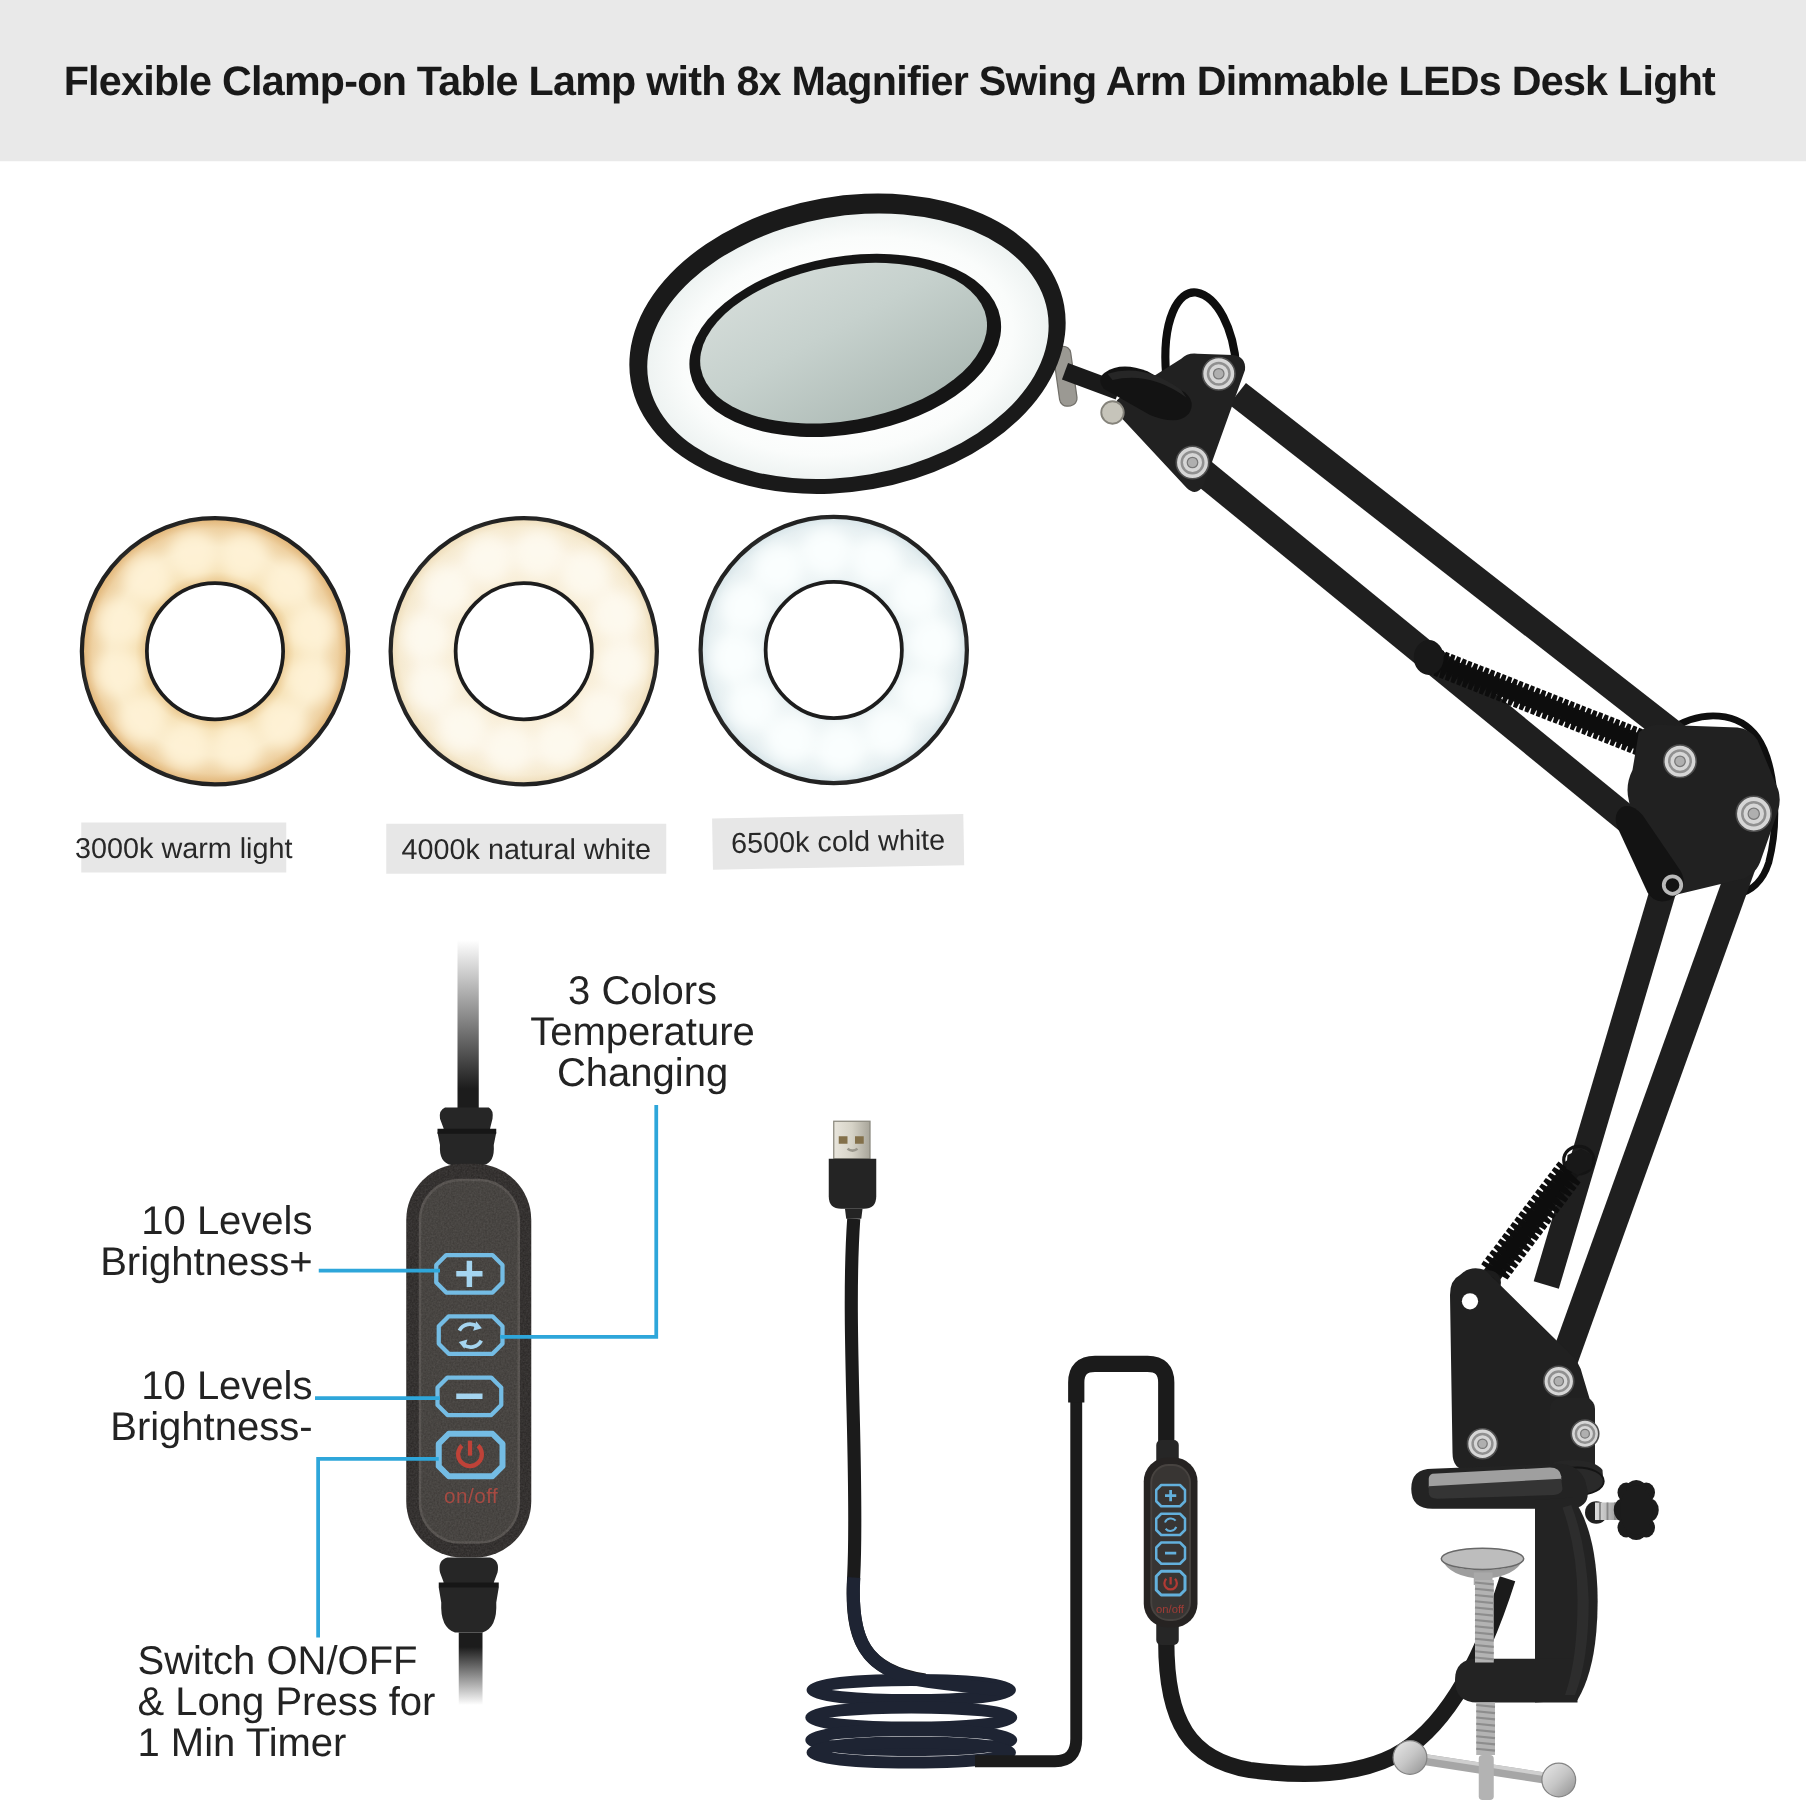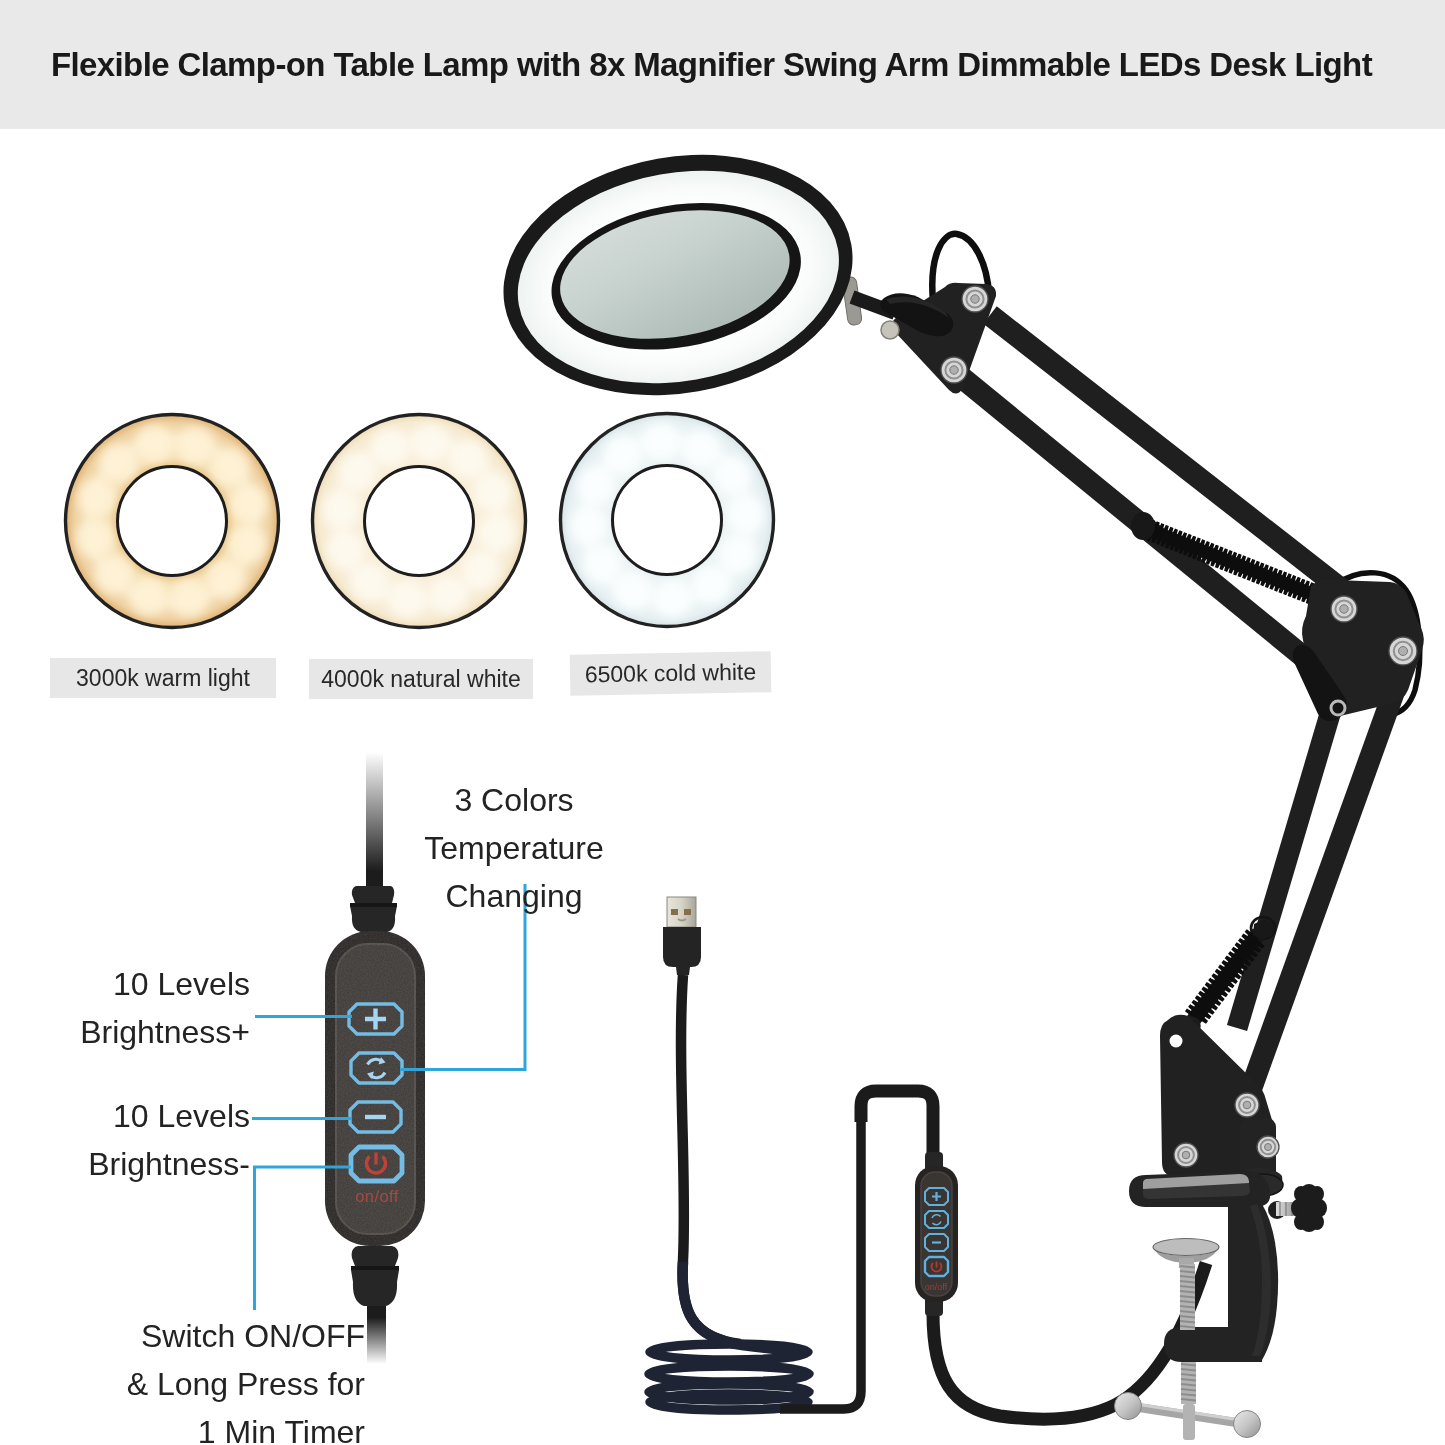--- a/index.html
+++ b/index.html
@@ -2,21 +2,21 @@
 <html><head><meta charset="utf-8">
 <style>
 html,body{margin:0;padding:0;background:#fff;width:1445px;height:1445px;overflow:hidden}
 *{box-sizing:border-box}
 body{font-family:"Liberation Sans",sans-serif;position:relative}
 .hdr{position:absolute;left:0;top:0;width:1445px;height:129px;background:#e9e9e9;
  display:flex;align-items:center;justify-content:center}
 .hdr div{font-size:33px;font-weight:bold;color:#191919;letter-spacing:-0.6px;transform:translateX(-11px)}
 .art{position:absolute;left:0;top:0}
 .chip{position:absolute;background:#e7e7e7;color:#282828;font-size:23px;display:flex;align-items:center;justify-content:center;white-space:nowrap}
-.co{position:absolute;color:#232323;font-size:32px;line-height:48px}
+.co{position:absolute;color:#232323;font-size:32px;line-height:33px}
 </style></head>
 <body>
 <div class="hdr">
     <div>Flexible Clamp-on Table Lamp with 8x Magnifier Swing Arm Dimmable LEDs Desk Light</div>
   </div>
 <div class="art"><svg width="1445" height="1445" viewBox="0 0 1445 1445" xmlns="http://www.w3.org/2000/svg">
 <defs>
 <linearGradient id="lens" x1="0" y1="0" x2="0.65" y2="1">
  <stop offset="0" stop-color="#d8dfdc"></stop>
           <stop offset="0.5" stop-color="#c6d1cd"></stop>
@@ -298,18 +298,18 @@
       </g>
 <text x="377" y="1202" font-family="Liberation Sans, sans-serif" font-size="16.5" fill="#a64a42" text-anchor="middle" letter-spacing="0.4">on/off</text>
 <path d="M358,1246 Q350,1248 352,1258 L355,1266 L351,1270 L353,1282 Q352,1302 364,1306 L386,1306 Q398,1302 397,1282 L399,1270 L395,1266 L398,1258 Q400,1248 392,1246 Z" fill="#262626"></path>
 <rect x="351" y="1266" width="48" height="4" fill="#161616"></rect>
 <rect x="367" y="1306" width="19" height="58" fill="url(#cablefade2)"></rect>
 <path d="M525,884 L525,1069.5 L400,1069.5" fill="none" stroke="#2ea6da" stroke-width="3"></path>
 <line x1="255" y1="1016.5" x2="352" y2="1016.5" stroke="#2ea6da" stroke-width="3"></line>
 <line x1="252" y1="1118.5" x2="352" y2="1118.5" stroke="#2ea6da" stroke-width="3"></line>
 <path d="M351,1167 L254.5,1167 L254.5,1310" fill="none" stroke="#2ea6da" stroke-width="3"></path>
 </svg></div>
-<div class="chip" style="left:50px;top:658px;width:226px;height:40px">3000k warm light</div>
+<div class="chip" style="left:65px;top:658px;width:164px;height:40px">3000k warm light</div>
 <div class="chip" style="left:309px;top:659px;width:224px;height:40px">4000k natural white</div>
 <div class="chip" style="left:570px;top:653px;width:201px;height:41px;transform:rotate(-1deg)">6500k cold white</div>
 <div class="co" style="left:364px;top:776px;width:300px;text-align:center">3 Colors<br>Temperature<br>Changing</div>
 <div class="co" style="left:30px;top:960px;width:220px;text-align:right">10 Levels<br>Brightness+</div>
 <div class="co" style="left:30px;top:1092px;width:220px;text-align:right">10 Levels<br>Brightness-</div>
-<div class="co" style="left:110px;top:1312px;width:255px;text-align:right">Switch ON/OFF<br>&amp; Long Press for<br>1 Min Timer</div>
+<div class="co" style="left:110px;top:1312px;width:255px;text-align:left">Switch ON/OFF<br>&amp; Long Press for<br>1 Min Timer</div>
 </body></html>

